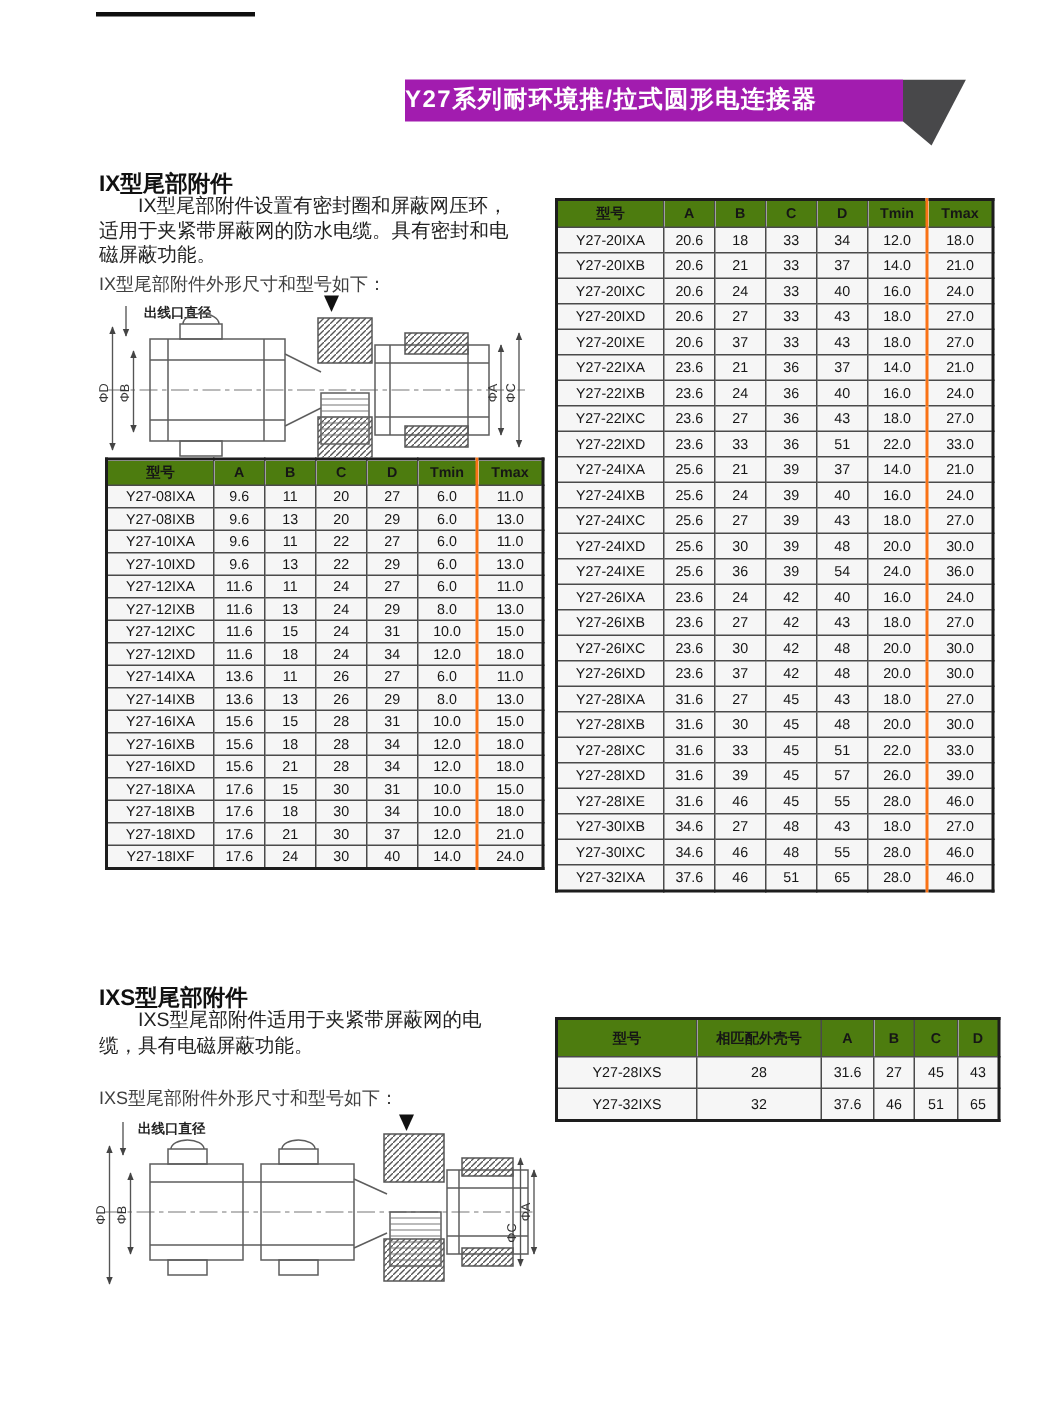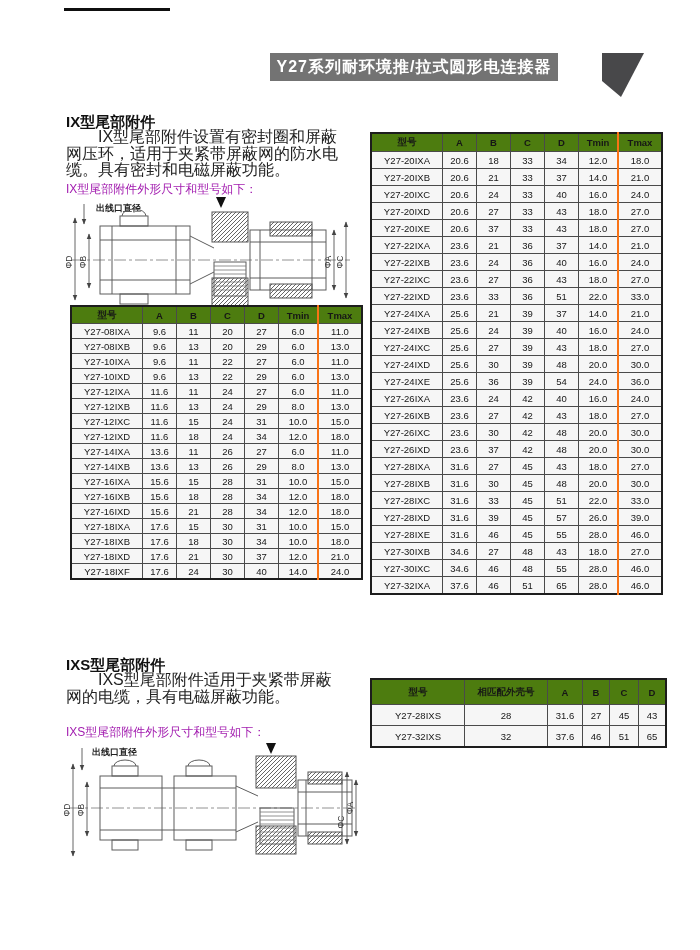--- a/index.html
+++ b/index.html
@@ -1,24 +1,24 @@
 <!DOCTYPE html>
 <html><head>
 <meta charset="utf-8">
 <style>
   html,body{margin:0;padding:0;background:#ffffff;}
   body{width:700px;height:950px;position:relative;font-family:"Liberation Sans",sans-serif;color:#1c1c1c;overflow:hidden;}
   .abs{position:absolute;}
   .scan-line{left:64px;top:8px;width:106px;height:3px;background:#0f0f0f;}
-  .banner{left:270px;top:53px;width:288px;height:28px;background:#737373;color:#ffffff;
-          font-size:16px;font-weight:bold;text-align:center;line-height:28px;letter-spacing:1px;}
+  .banner{left:270px;top:53px;width:332px;height:28px;background:#a21caf;color:#ffffff;
+          font-size:16px;font-weight:bold;text-align:left;line-height:28px;letter-spacing:1px;}
   .banner-tail{left:602px;top:53px;}
   .sec-heading{font-size:15px;font-weight:bold;color:#111;}
-  .sec-para{font-size:16px;line-height:16.5px;text-indent:2em;margin:0;color:#222;}
-  .sec-caption{font-size:12px;color:#a21caf;}
+  .sec-para{font-size:13px;line-height:16.5px;text-indent:2em;margin:0;color:#222;}
+  .sec-caption{font-size:12px;color:#404040;}
   h1,h2,p{margin:0;padding:0;}
 
   table.tbl{border-collapse:collapse;table-layout:fixed;background:#f6f6f6;border:2px solid #1d1d1d;}
   table.tbl th,table.tbl td{border:1px solid #4a4a4a;text-align:center;vertical-align:middle;
       font-size:9.5px;padding:0;overflow:hidden;white-space:nowrap;color:#161616;}
   table.tbl th{background:#4d7c0f;font-weight:bold;}
   table.tbl td{background:#f6f6f6;}
 
   .tbl-7col{width:286px;}
   .tbl-7col th:nth-child(1),.tbl-7col td:nth-child(1){width:70px;}

